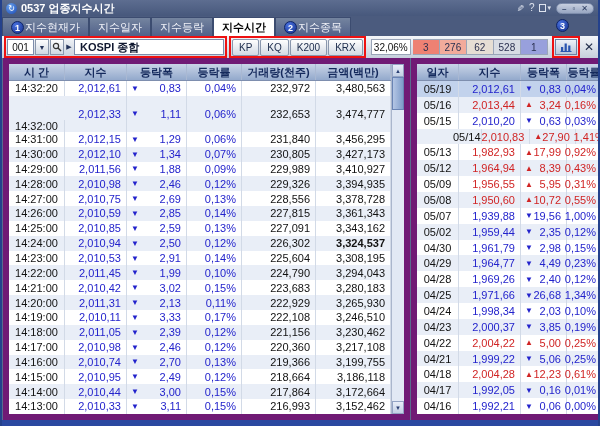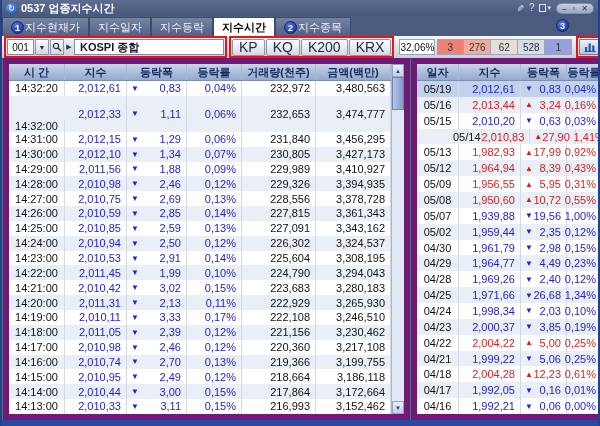--- a/index.html
+++ b/index.html
@@ -43,21 +43,21 @@
   .annobox { display:flex; align-items:center; border:2px solid #ee1111; height:22px; padding:1px; gap:1px; }
   .codebox { width:27px; height:16px; background:#fff; border:1px solid #7d8cab;
     font-size:10px; color:#111; display:flex; align-items:center; justify-content:center; }
   .mini-btn { width:14px; height:16px; background:linear-gradient(#fdfdfe,#cfd7e2);
     border:1px solid #8a97ad; display:flex; align-items:center; justify-content:center;
     font-size:7px; color:#23335a; }
   .tri-r { font-size:7px; color:#23335a; width:8px; text-align:center; }
   .name-input { width:150px; height:16px; background:#fff; border:1px solid #7d8cab;
     font-size:11px; font-weight:bold; color:#101830; display:flex; align-items:center; padding-left:5px; }
   .mkt-btn { height:17px; padding:0 6px; background:linear-gradient(#fefefe,#d2d9e4);
-    border:1px solid #8a97ad; border-radius:2px; font-size:14px; color:#1a2a4a;
+    border:1px solid #8a97ad; border-radius:2px; font-size:10px; color:#1a2a4a;
     display:flex; align-items:center; }
   .ratio-box { width:46px; height:16px; background:#fff; border:1px solid #9aa5b8;
     font-size:10px; color:#111; display:flex; align-items:center; justify-content:center; margin-left:3px; }
   .counter { width:27px; height:16px; border:1px solid #9aa5b8; border-left:none;
     font-size:10px; color:#2a3050; display:flex; align-items:center; justify-content:center; }
   .chart-btn { width:22px; height:16px; background:linear-gradient(#eef2f8,#b9c6da);
     border:1px solid #6f80a2; display:flex; align-items:center; justify-content:center; }
   .tool-close { width:14px; text-align:center; color:#222e4c; font-size:12px; font-weight:bold; margin:0 1px; }
   .spacer { flex:1; }
 
@@ -301,21 +301,21 @@
             </div>
             <div class="trow alt">
               <span class="c t w0" style="width: 56px;">14:24:00</span>
               <span class="c w1 down" style="width: 62px;">2,010,94</span>
               <span class="c chg down" style="width: 60px;">
                 <span class="arr">▼</span>
                 <span>2,50</span>
               </span>
               <span class="c w3 down" style="width: 55px;">0,12%</span>
               <span class="c w4" style="width: 74px;">226,302</span>
-              <span class="c w5" style="width: 75px;">3,324,537</span>
+              <span class="c w5" style="width: 75px; font-weight: bold;">3,324,537</span>
             </div>
             <div class="trow">
               <span class="c t w0" style="width: 56px;">14:23:00</span>
               <span class="c w1 down" style="width: 62px;">2,010,53</span>
               <span class="c chg down" style="width: 60px;">
                 <span class="arr">▼</span>
                 <span>2,91</span>
               </span>
               <span class="c w3 down" style="width: 55px;">0,14%</span>
               <span class="c w4" style="width: 74px;">225,604</span>

